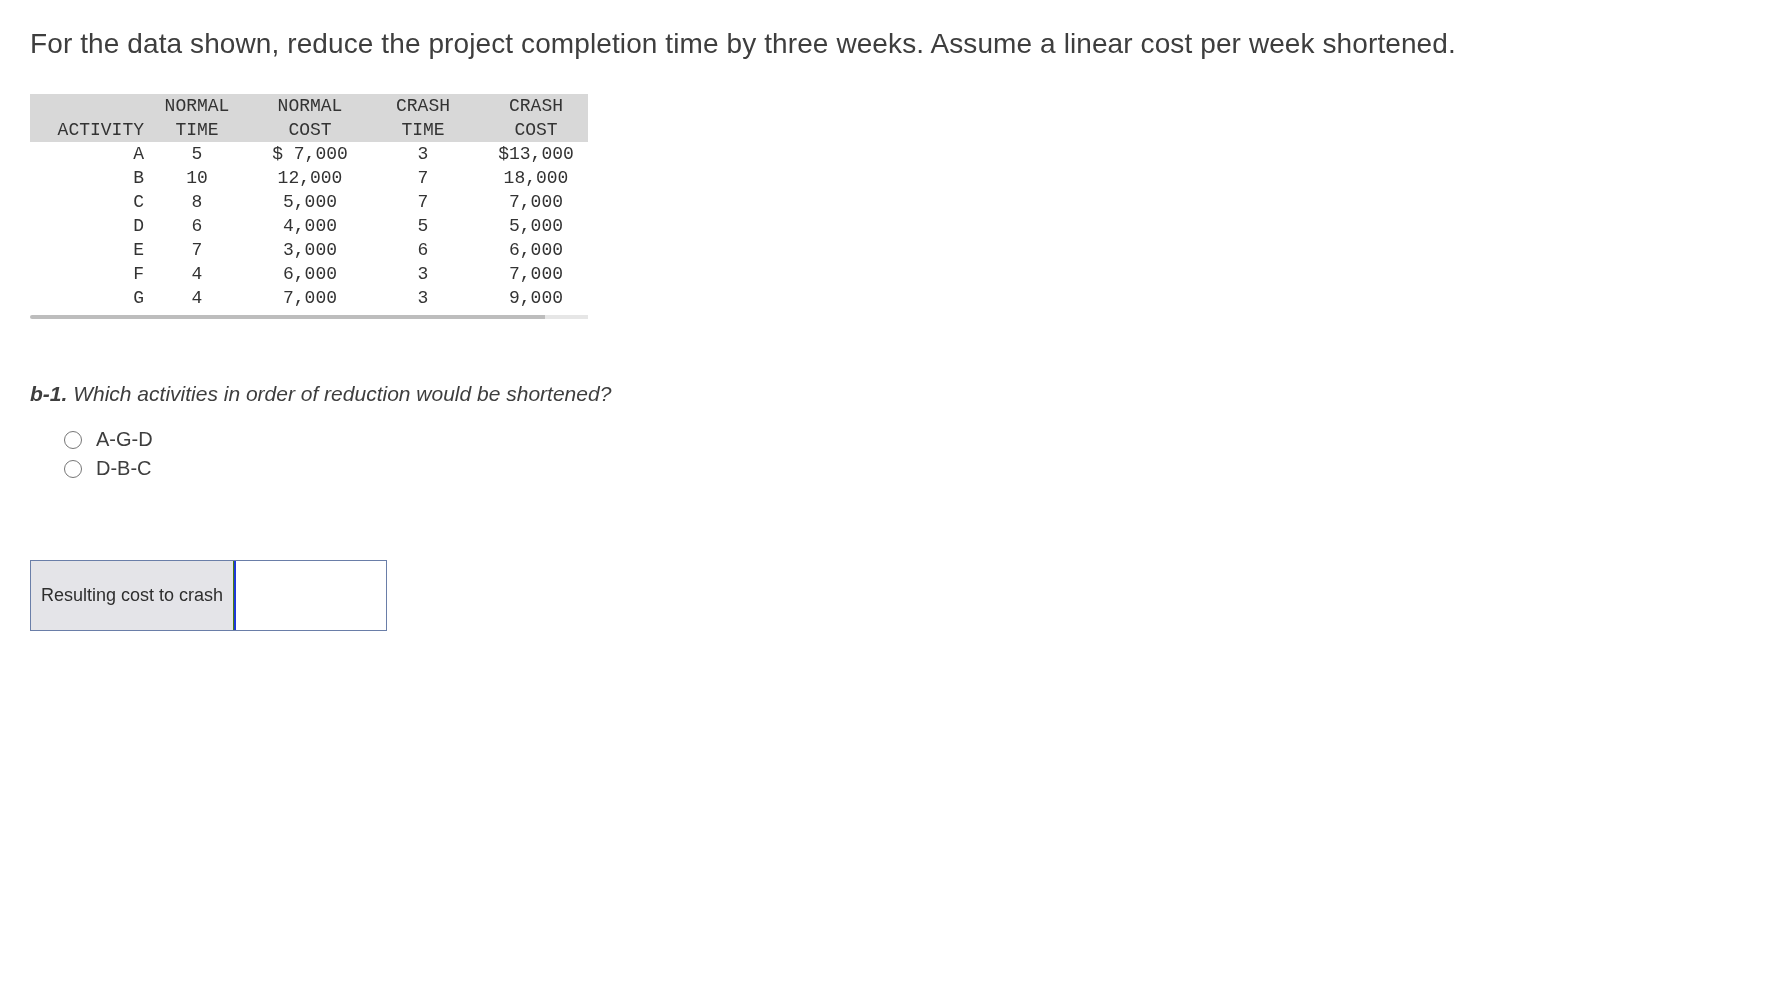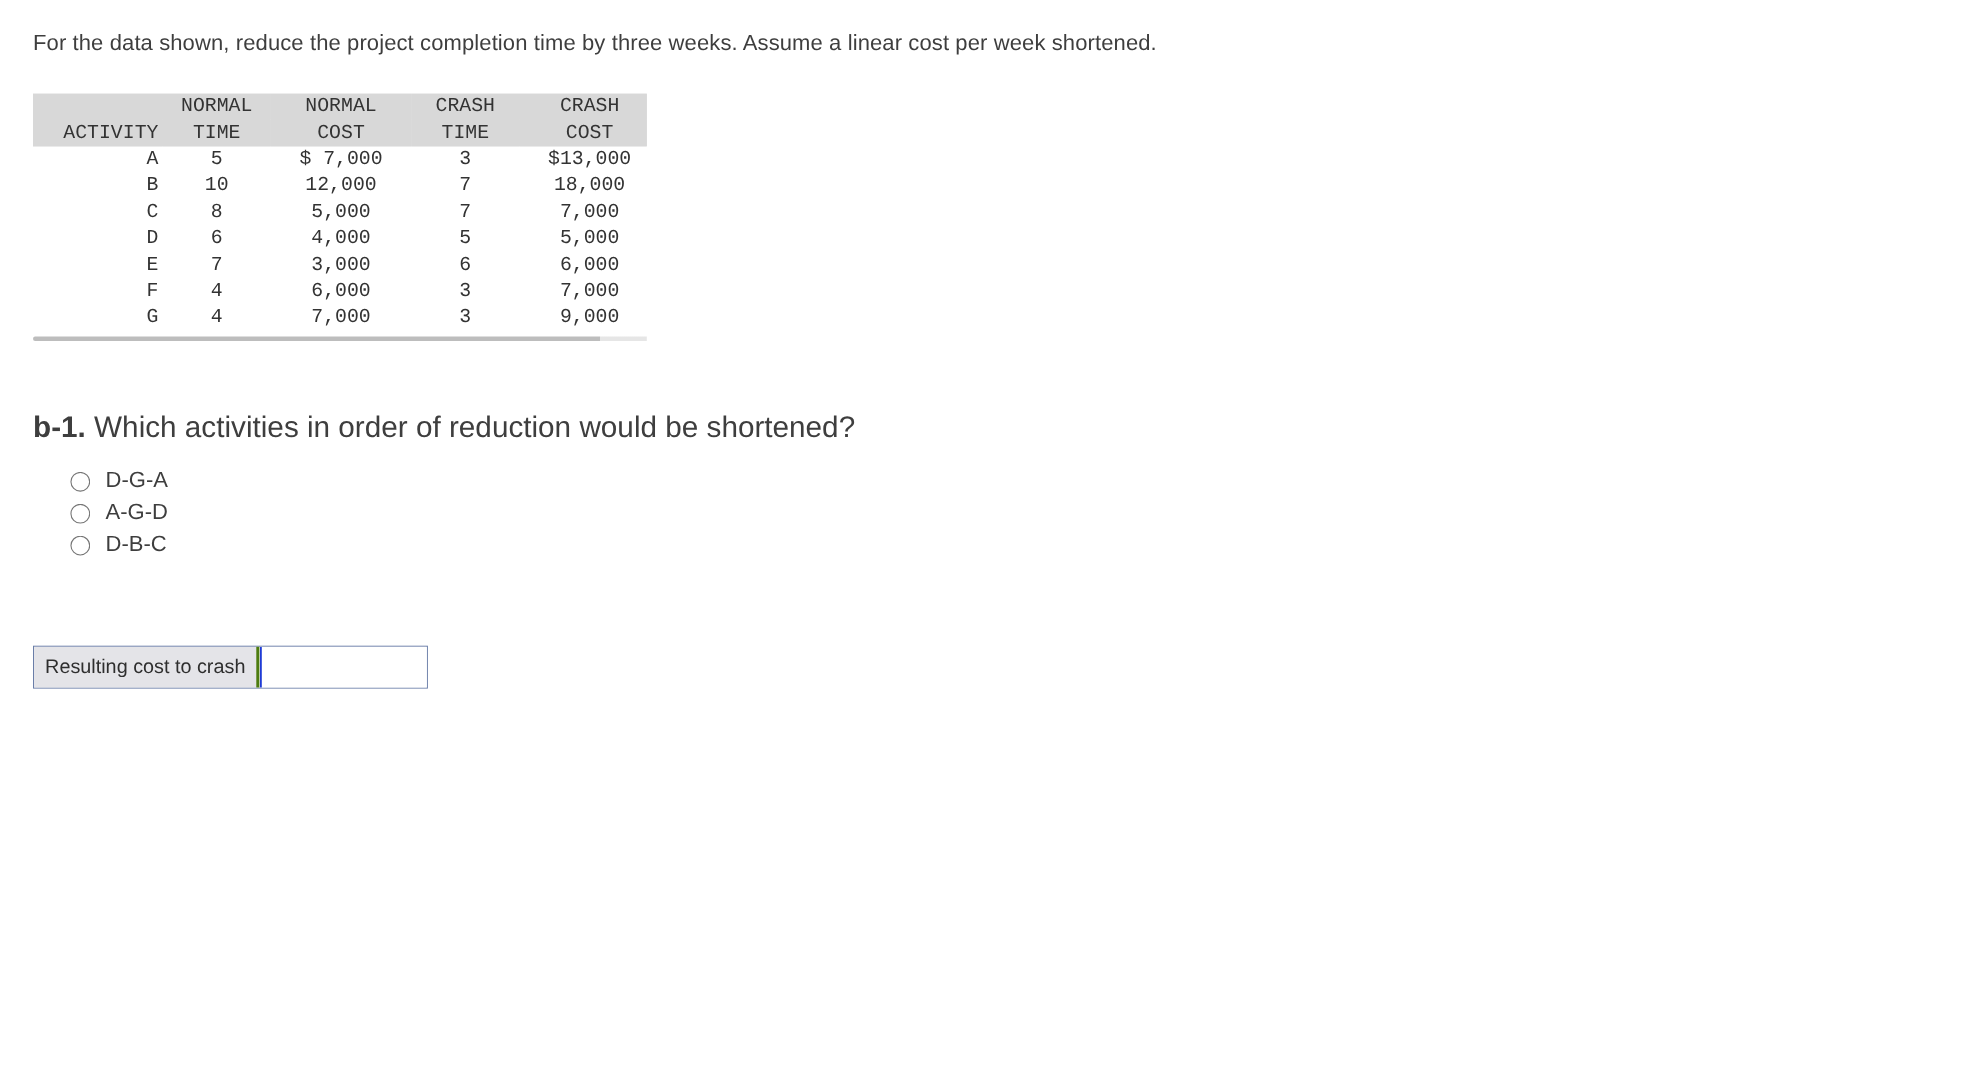--- a/index.html
+++ b/index.html
@@ -8,21 +8,21 @@
     background: #ffffff;
     font-family: Arial, Helvetica, sans-serif;
     color: #3b3b3b;
   }
   .page {
     padding: 28px 30px;
     width: 1788px;
     box-sizing: border-box;
   }
   .intro {
-    font-size: 20px;
+    font-size: 28px;
     color: #3e3e3e;
     margin-bottom: 34px;
     letter-spacing: 0.1px;
   }
 
   
   .data-table-wrap {
     width: 558px;
     overflow-x: hidden;
     position: relative;
@@ -70,23 +70,24 @@
     position: absolute;
     left: 0; right: 0; top: 3px;
     height: 4px;
     background: linear-gradient(to right, #bdbdbd 92%, #e6e6e6 92%);
     border-radius: 2px;
   }
 
   
   .q-block { margin-top: 60px; }
   .q-text {
-    font-size: 27px;
+    font-size: 21px;
     color: #3e3e3e;
     margin-bottom: 22px;
+    font-style: italic;
   }
   .q-text .prefix { font-weight: bold; }
   .options {
     margin-left: 34px;
   }
   .opt {
     display: flex;
     align-items: center;
     margin: 6px 0;
     cursor: pointer;
@@ -103,22 +104,22 @@
   
   .answer-row {
     display: inline-flex;
     margin-top: 20px;
     border: 1px solid #6a7ea8;
   }
   .answer-label {
     background: #e4e4e8;
     font-size: 18px;
     color: #2e2e2e;
-    padding: 8px 10px;
-    border-right: 3px solid #4d7c0f;
+    padding: 24px 10px;
+    border-right: 1px solid #4d7c0f;
     font-family: Arial, Helvetica, sans-serif;
     white-space: nowrap;
   }
   .answer-input {
     width: 140px;
     font-size: 18px;
     padding: 4px 6px;
     border: none;
     box-shadow: inset 2px 0 0 #1f3bd6;
     outline: none;
@@ -205,24 +206,20 @@
     </table>
     <div class="h-scroll"></div>
   </div>
 
   <div class="q-block">
     <div class="q-text">
       <span class="prefix">b-1.</span>
       <span>Which activities in order of reduction would be shortened?</span>
     </div>
     <div class="options">
-      <label class="opt">
-        <input type="radio" name="b1" style="">
-        <span>D-G-A</span>
-      </label>
       <label class="opt">
         <input type="radio" name="b1" style="">
         <span>A-G-D</span>
       </label>
       <label class="opt">
         <input type="radio" name="b1" style="">
         <span>D-B-C</span>
       </label>
     </div>
   </div>

